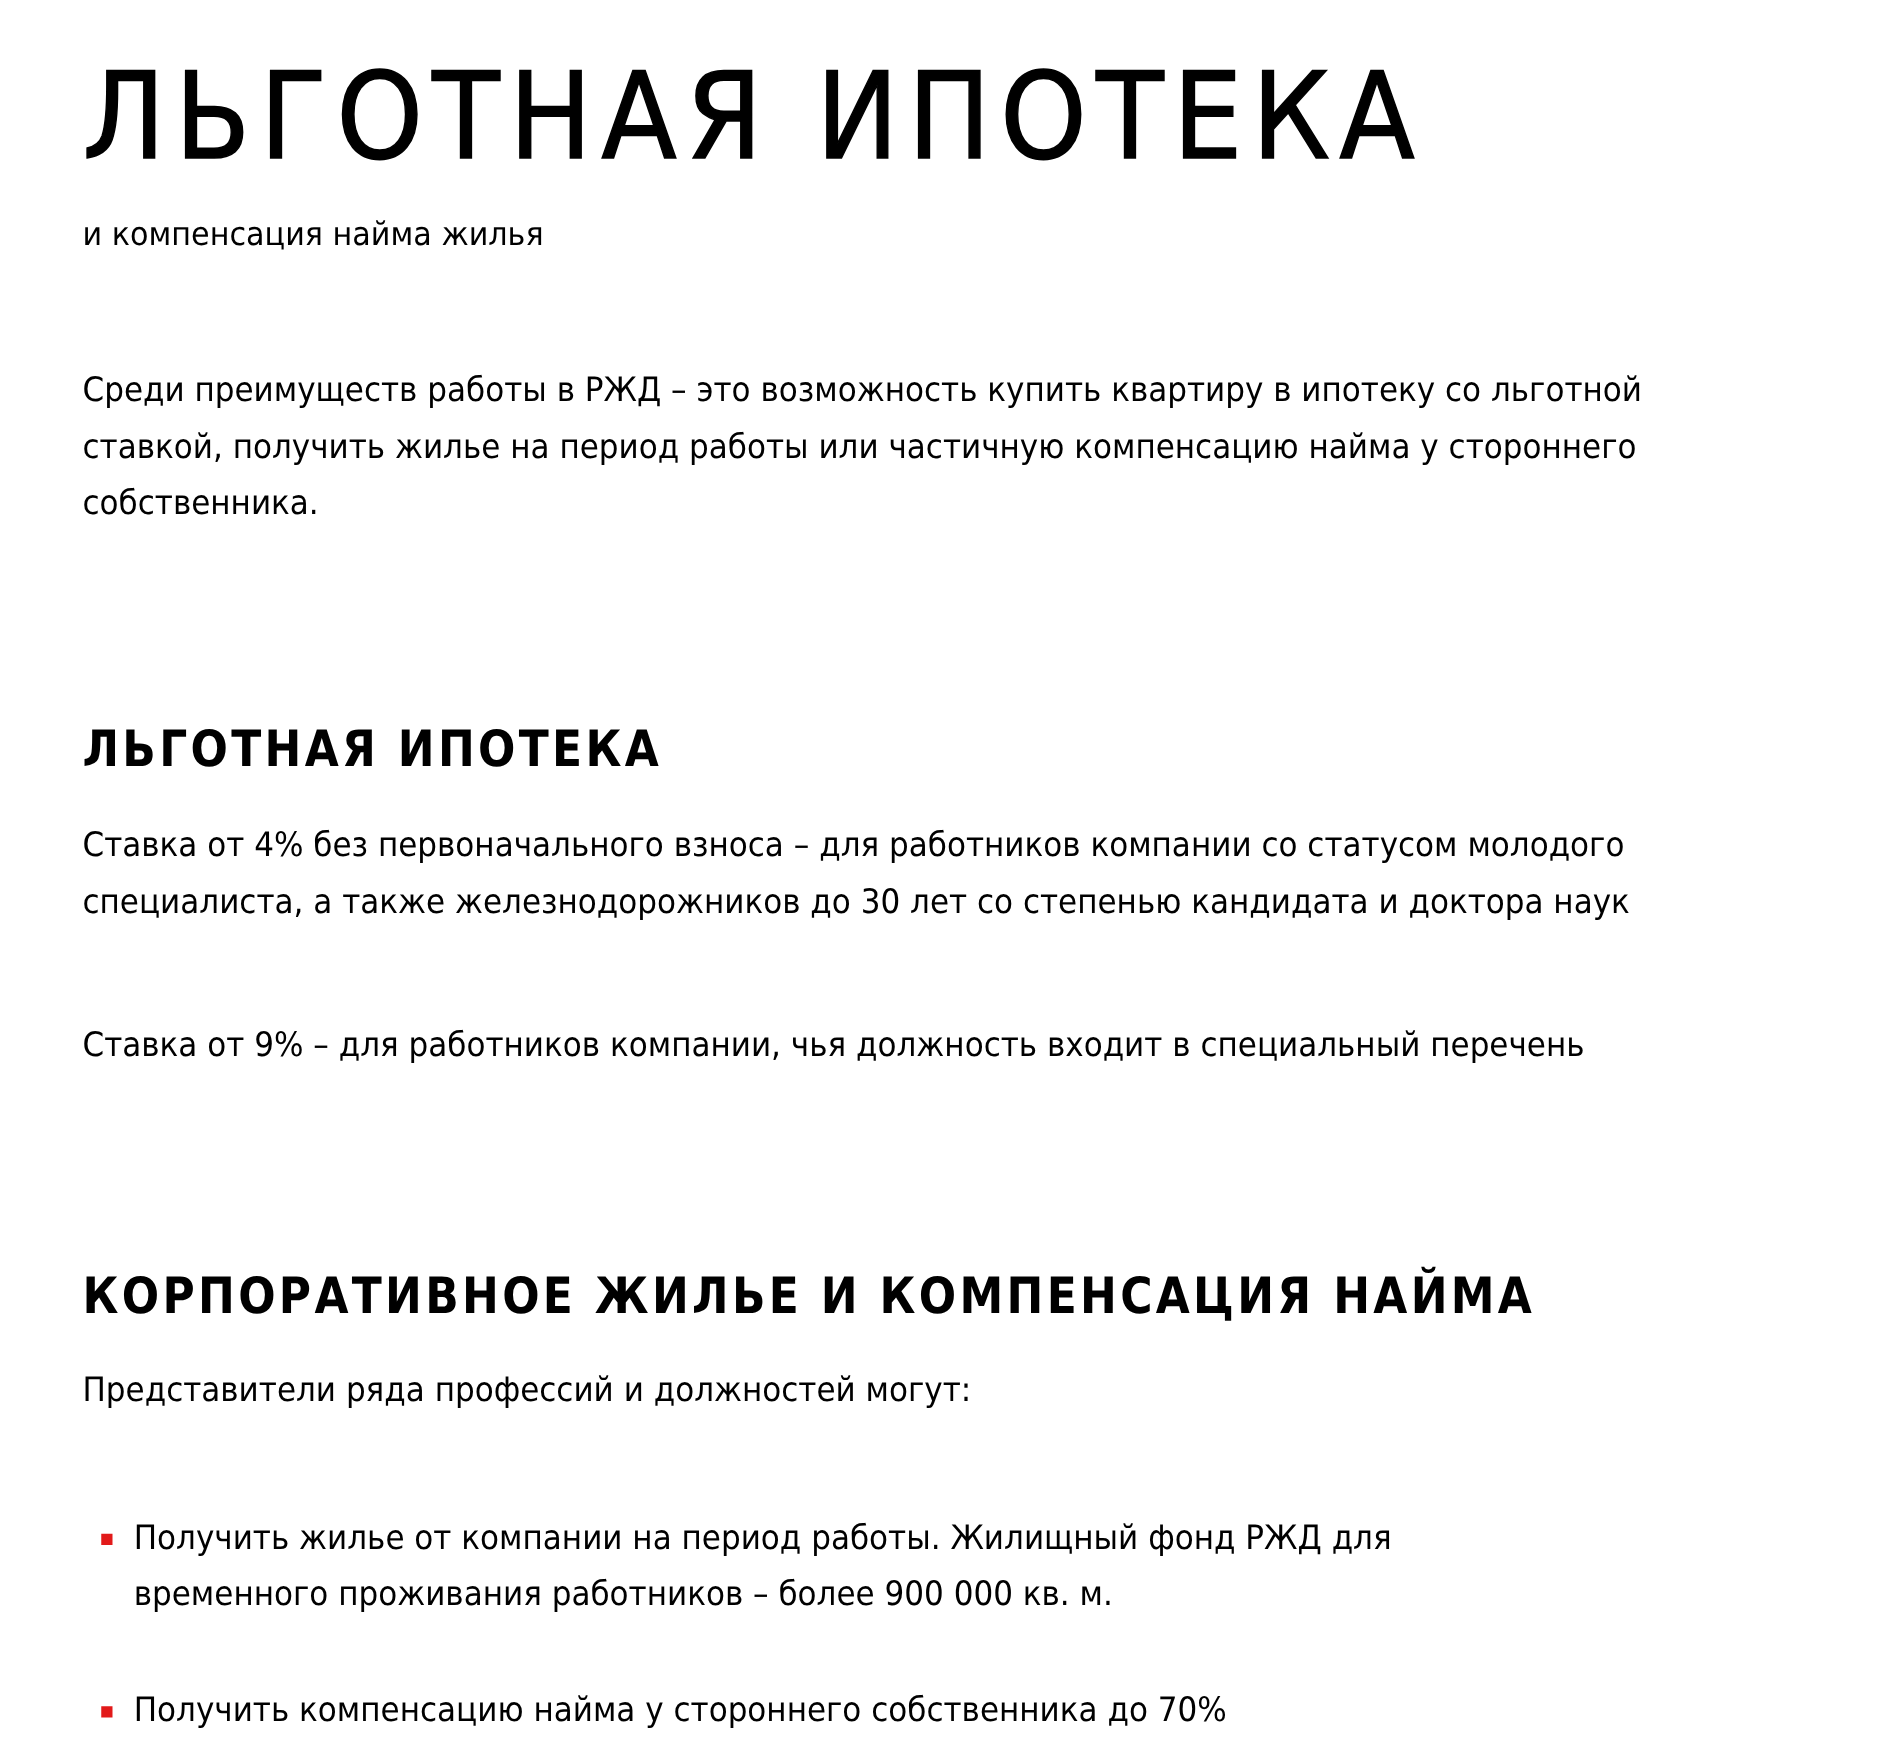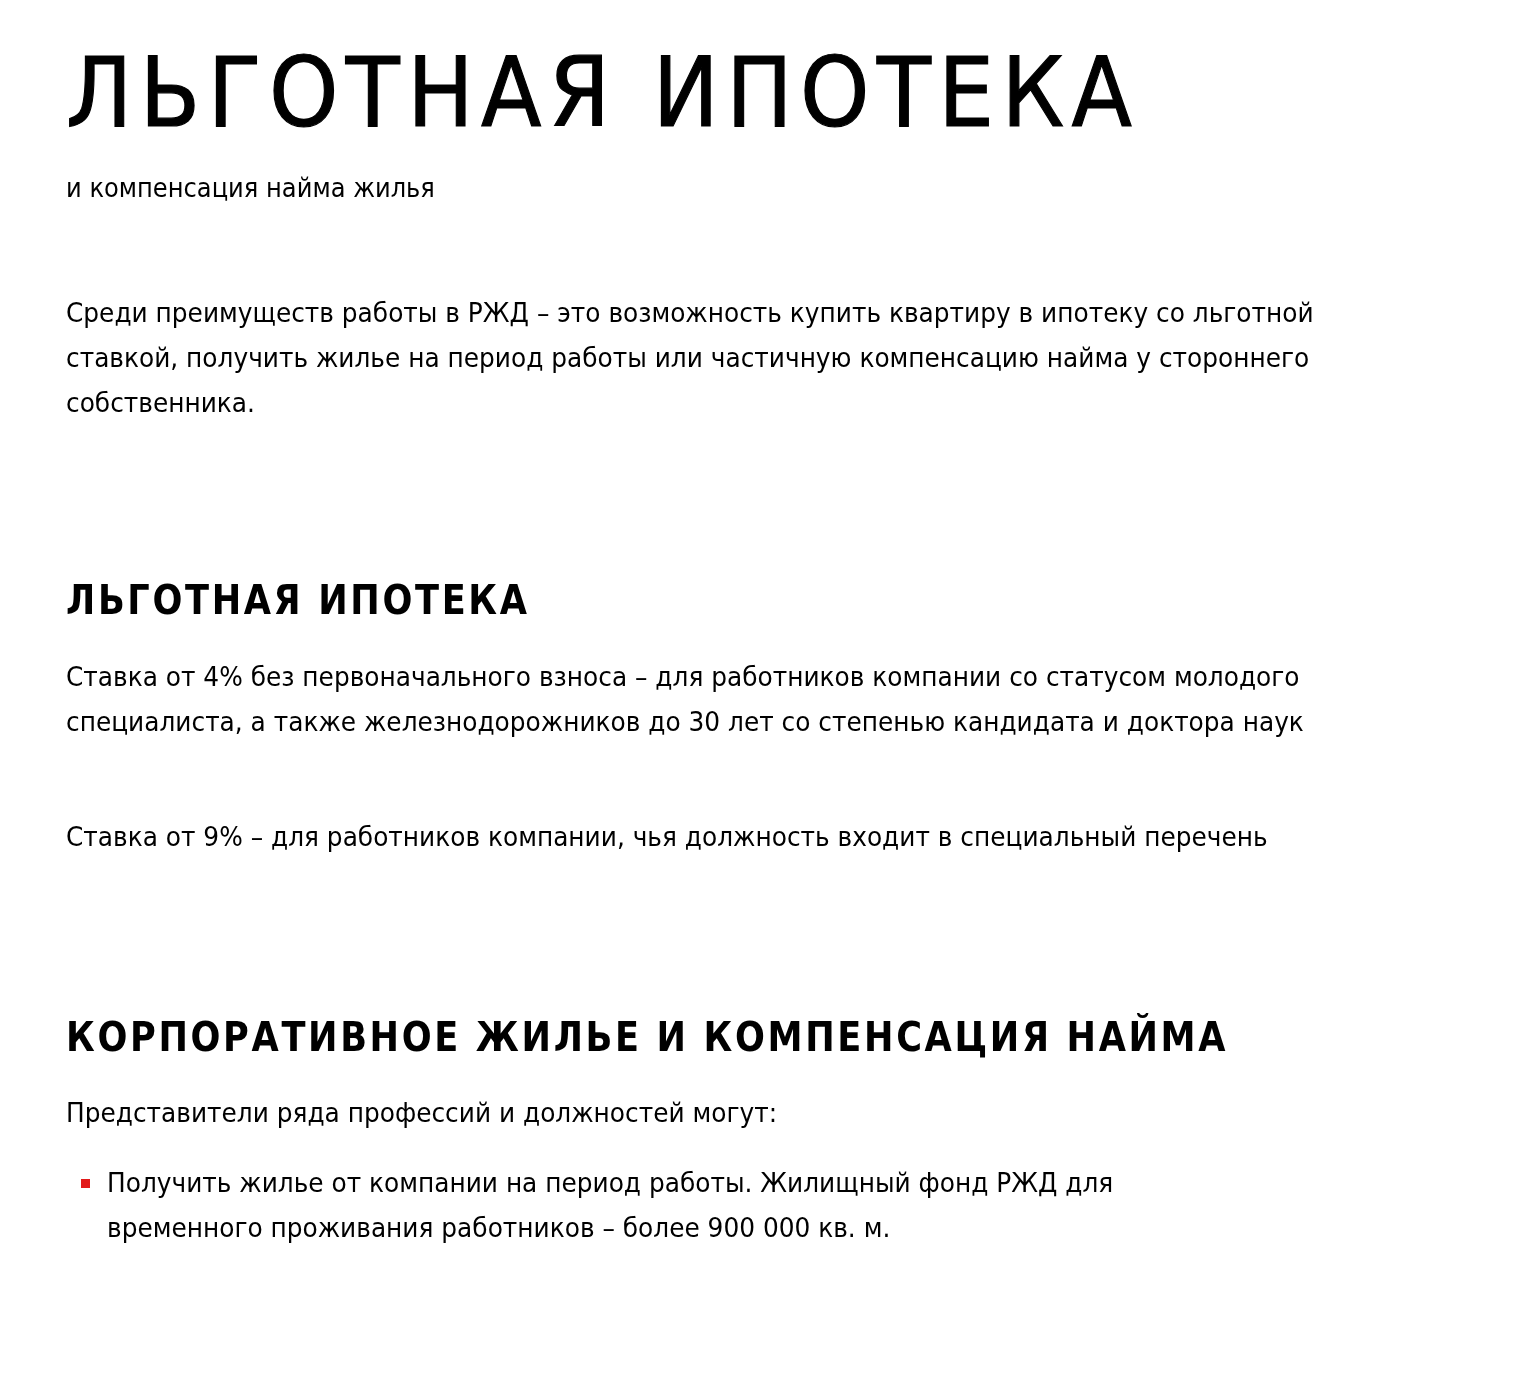--- a/index.html
+++ b/index.html
@@ -95,20 +95,21 @@
       top: 1160px;
       margin: 0;
       padding: 0;
       list-style: none;
       width: 1440px;
     }
     .bullet-item {
       position: relative;
       padding-left: 41px;
       margin-bottom: 26px;
+      margin-top: 48px;
     }
     .bullet-marker {
       position: absolute;
       left: 15px;
       top: 19px;
       width: 9px;
       height: 9px;
       background: #e21a1a;
     }
     .bullet-text {
@@ -136,15 +137,19 @@
   <p class="para sec1-p2">Ставка от 9%  – для работников компании, чья должность входит в специальный перечень</p>
 
   <h2 class="section-title sec2-title">КОРПОРАТИВНОЕ ЖИЛЬЕ И КОМПЕНСАЦИЯ НАЙМА</h2>
   <p class="para sec2-intro">Представители ряда профессий и должностей могут:</p>
 
   <ul class="bullet-list">
     <li class="bullet-item">
       <span class="bullet-marker"></span>
       <span class="bullet-text">Получить жилье от компании на период работы. Жилищный фонд РЖД для временного проживания работников – более 900 000 кв. м.</span>
     </li>
+    <li class="bullet-item">
+      <span class="bullet-marker"></span>
+      <span class="bullet-text">Получить компенсацию найма у стороннего собственника до 70%</span>
+    </li>
   </ul>
 
 </div>
 
 </body></html>

